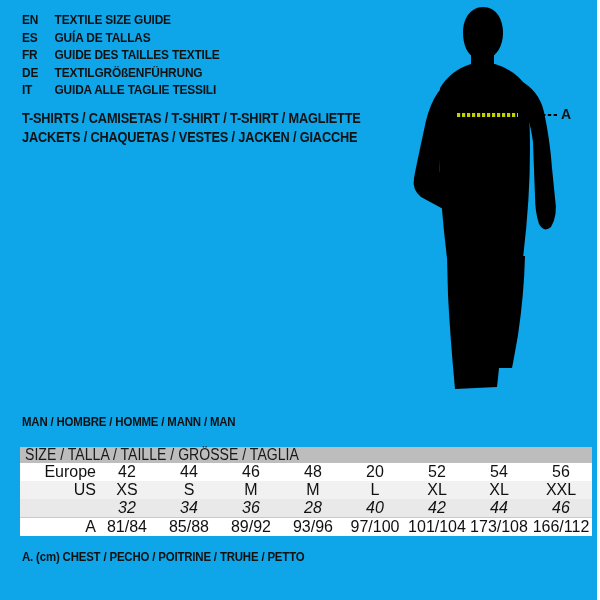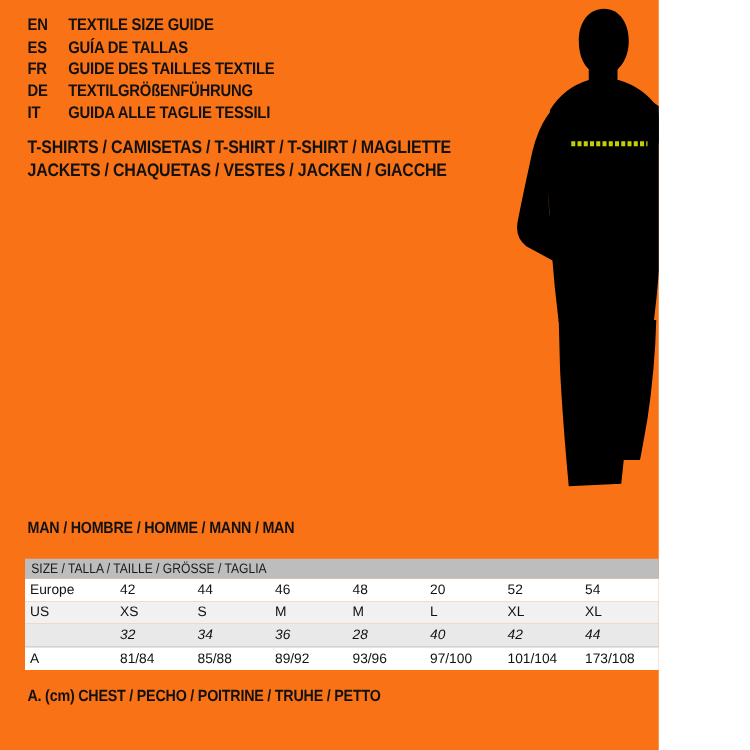--- a/index.html
+++ b/index.html
@@ -1,38 +1,38 @@
 <!DOCTYPE html>
 <html><head>
 <meta charset="utf-8">
 <style>
   html,body{margin:0;padding:0;background:#ffffff;}
   .canvas{
-    position:relative;width:527px;height:600px;background:#f97316;overflow:hidden;
+    position:relative;width:597px;height:600px;background:#0ea5e9;overflow:hidden;
     font-family:"Liberation Sans","DejaVu Sans",sans-serif;color:#111;
   }
   .cond{transform:scaleX(0.88);transform-origin:0 50%;}
   
   .langs{position:absolute;left:22px;top:11px;}
   .lang-row{display:flex;font-weight:bold;font-size:13.5px;line-height:17.6px;letter-spacing:-0.2px;}
   .lang-row .code{width:37px;flex:0 0 37px;}
   
   .cats{position:absolute;left:22px;top:109px;font-weight:bold;font-size:14.5px;line-height:19px;letter-spacing:-0.2px;}
   
   .man{position:absolute;left:395px;top:0px;width:200px;height:400px;}
   .alabel{position:absolute;left:561px;top:106px;font-weight:bold;font-size:14px;letter-spacing:-0.2px;}
   
   .man-line{position:absolute;left:22px;top:414px;font-weight:bold;font-size:13px;letter-spacing:-0.2px;}
   
-  .stable{position:absolute;left:20px;top:447px;width:572px;font-size:11px;}
+  .stable{position:absolute;left:20px;top:447px;width:572px;font-size:16px;}
   .thead{height:16px;line-height:16px;background:#bdbdbd;padding-left:5px;color:#1a1a1a;}
   .thead .cond{display:inline-block;}
   .trow{display:flex;height:18px;line-height:18px;}
-  .trow .lbl{flex:0 0 72px;padding-left:4px;text-align:left;}
-  .trow .cell{flex:1;text-align:left;}
+  .trow .lbl{flex:0 0 72px;padding-left:4px;text-align:right;}
+  .trow .cell{flex:1;text-align:center;}
   .row-europe{background:#ffffff;}
   .row-us{background:#f1f1f1;}
   .row-blank{background:#e9e9e9;font-style:italic;}
   .row-a{background:#ffffff;border-top:1px solid #c9c9c9;}
   
   .footnote{position:absolute;left:22px;top:549px;font-weight:bold;font-size:13px;letter-spacing:-0.2px;}
 </style>
 </head>
 <body>
 

